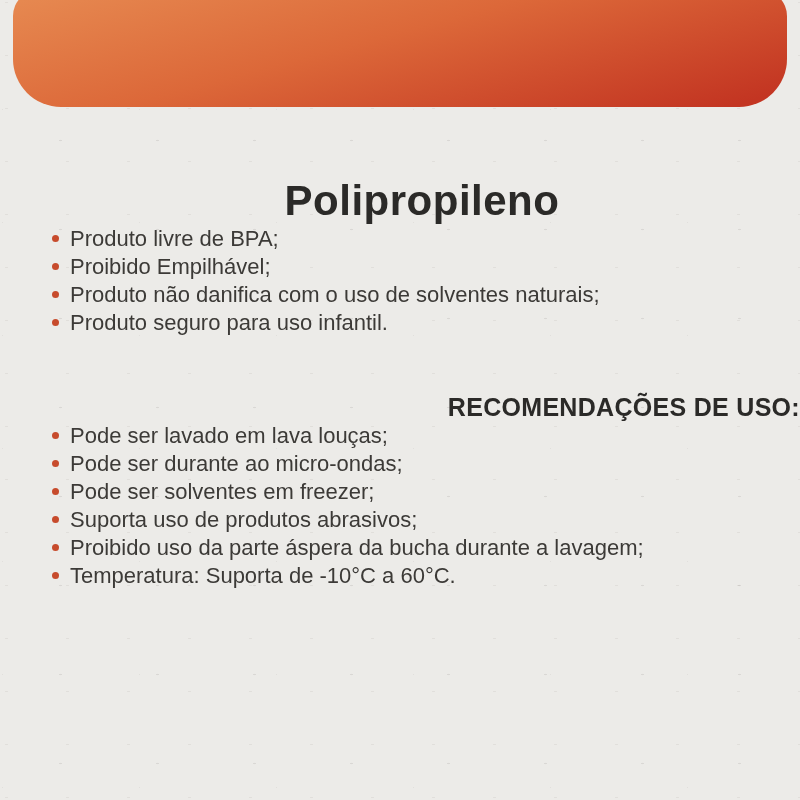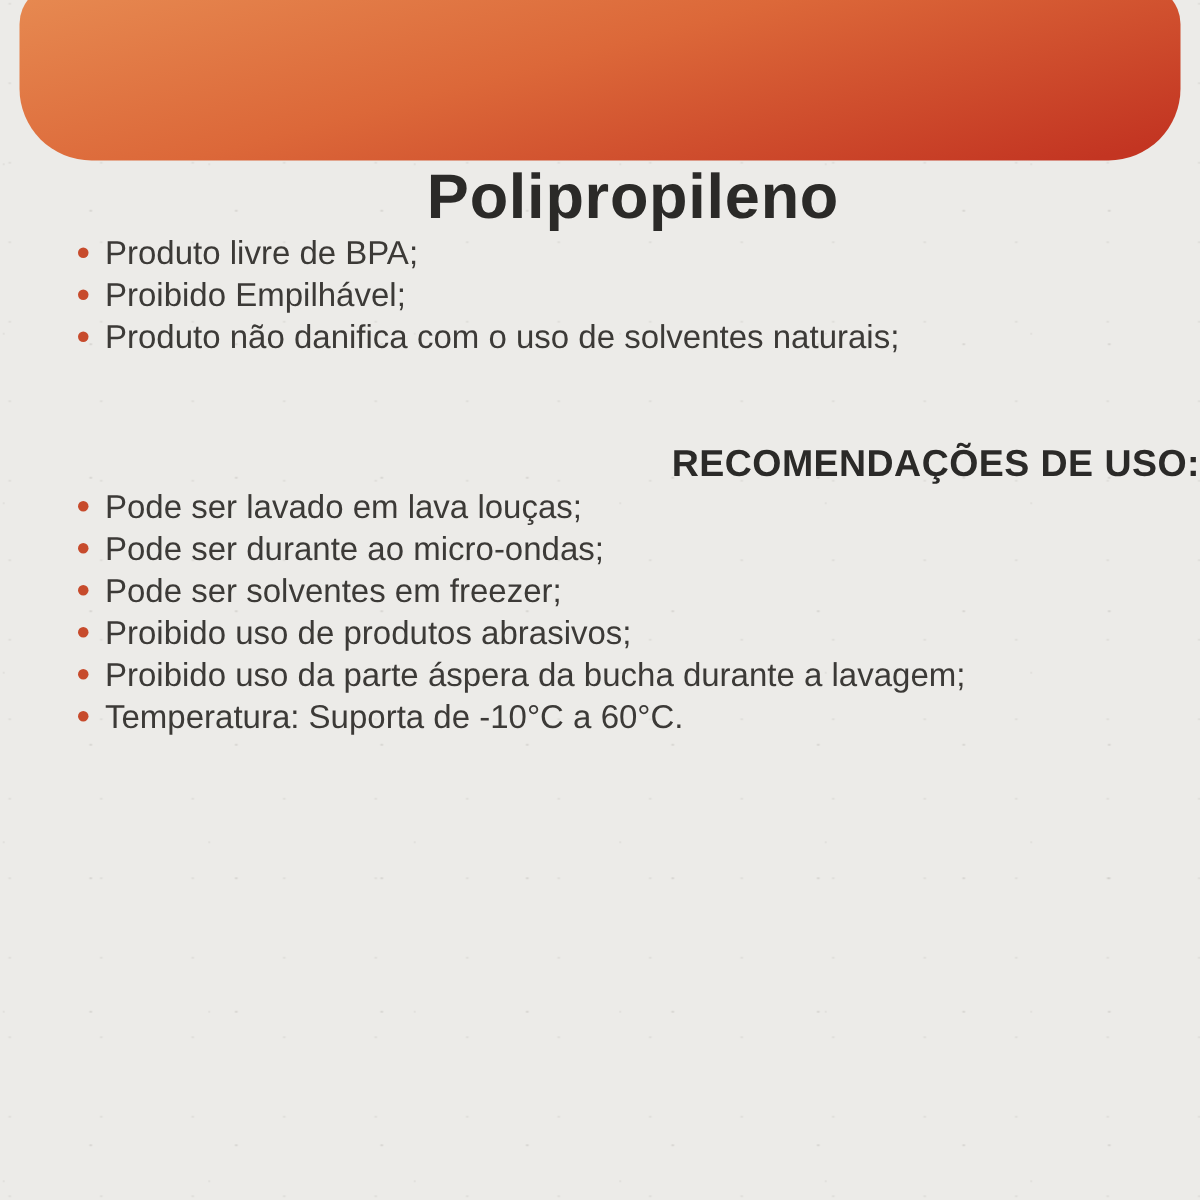--- a/index.html
+++ b/index.html
@@ -31,20 +31,21 @@
     left:13px; right:13px; top:-10px;
     height:117px;
     border-radius:26px 26px 48px 48px;
     background:linear-gradient(165deg, var(--header-top) 0%, var(--header-mid) 45%, var(--header-bottom) 95%);
   }
   .content{
     position:absolute;
     top:107px; left:0; right:0;
   }
   .page-title{
+    margin-top:70px;
     text-align:center;
     font-size:42px;
     font-weight:700;
     letter-spacing:0.5px;
     color:var(--title);
     padding-left:44px;
   }
   ul.bullet-list{
     list-style:none;
     margin:0;
@@ -93,26 +94,27 @@
 <div class="header-band"></div>
 
 <div class="content">
 
   <h1 class="page-title">Polipropileno</h1>
 
   <ul class="bullet-list features-list">
       <li><span class="dot"></span><span>Produto livre de BPA;</span></li>
       <li><span class="dot"></span><span>Proibido Empilhável;</span></li>
       <li><span class="dot"></span><span>Produto não danifica com o uso de solventes naturais;</span></li>
+      <li><span class="dot"></span><span>Produto seguro para uso infantil.</span></li>
     </ul>
 
   <h2 class="section-heading">RECOMENDAÇÕES DE USO:</h2>
 
   <ul class="bullet-list recommendations-list">
       <li><span class="dot"></span><span>Pode ser lavado em lava louças;</span></li>
       <li><span class="dot"></span><span>Pode ser durante ao micro-ondas;</span></li>
       <li><span class="dot"></span><span>Pode ser solventes em freezer;</span></li>
-      <li><span class="dot"></span><span>Proibido uso de produtos abrasivos;</span></li>
+      <li><span class="dot"></span><span>Suporta uso de produtos abrasivos;</span></li>
       <li><span class="dot"></span><span>Proibido uso da parte áspera da bucha durante a lavagem;</span></li>
       <li><span class="dot"></span><span>Temperatura: Suporta de -10°C a 60°C.</span></li>
     </ul>
 
 </div>
 
 </body></html>

